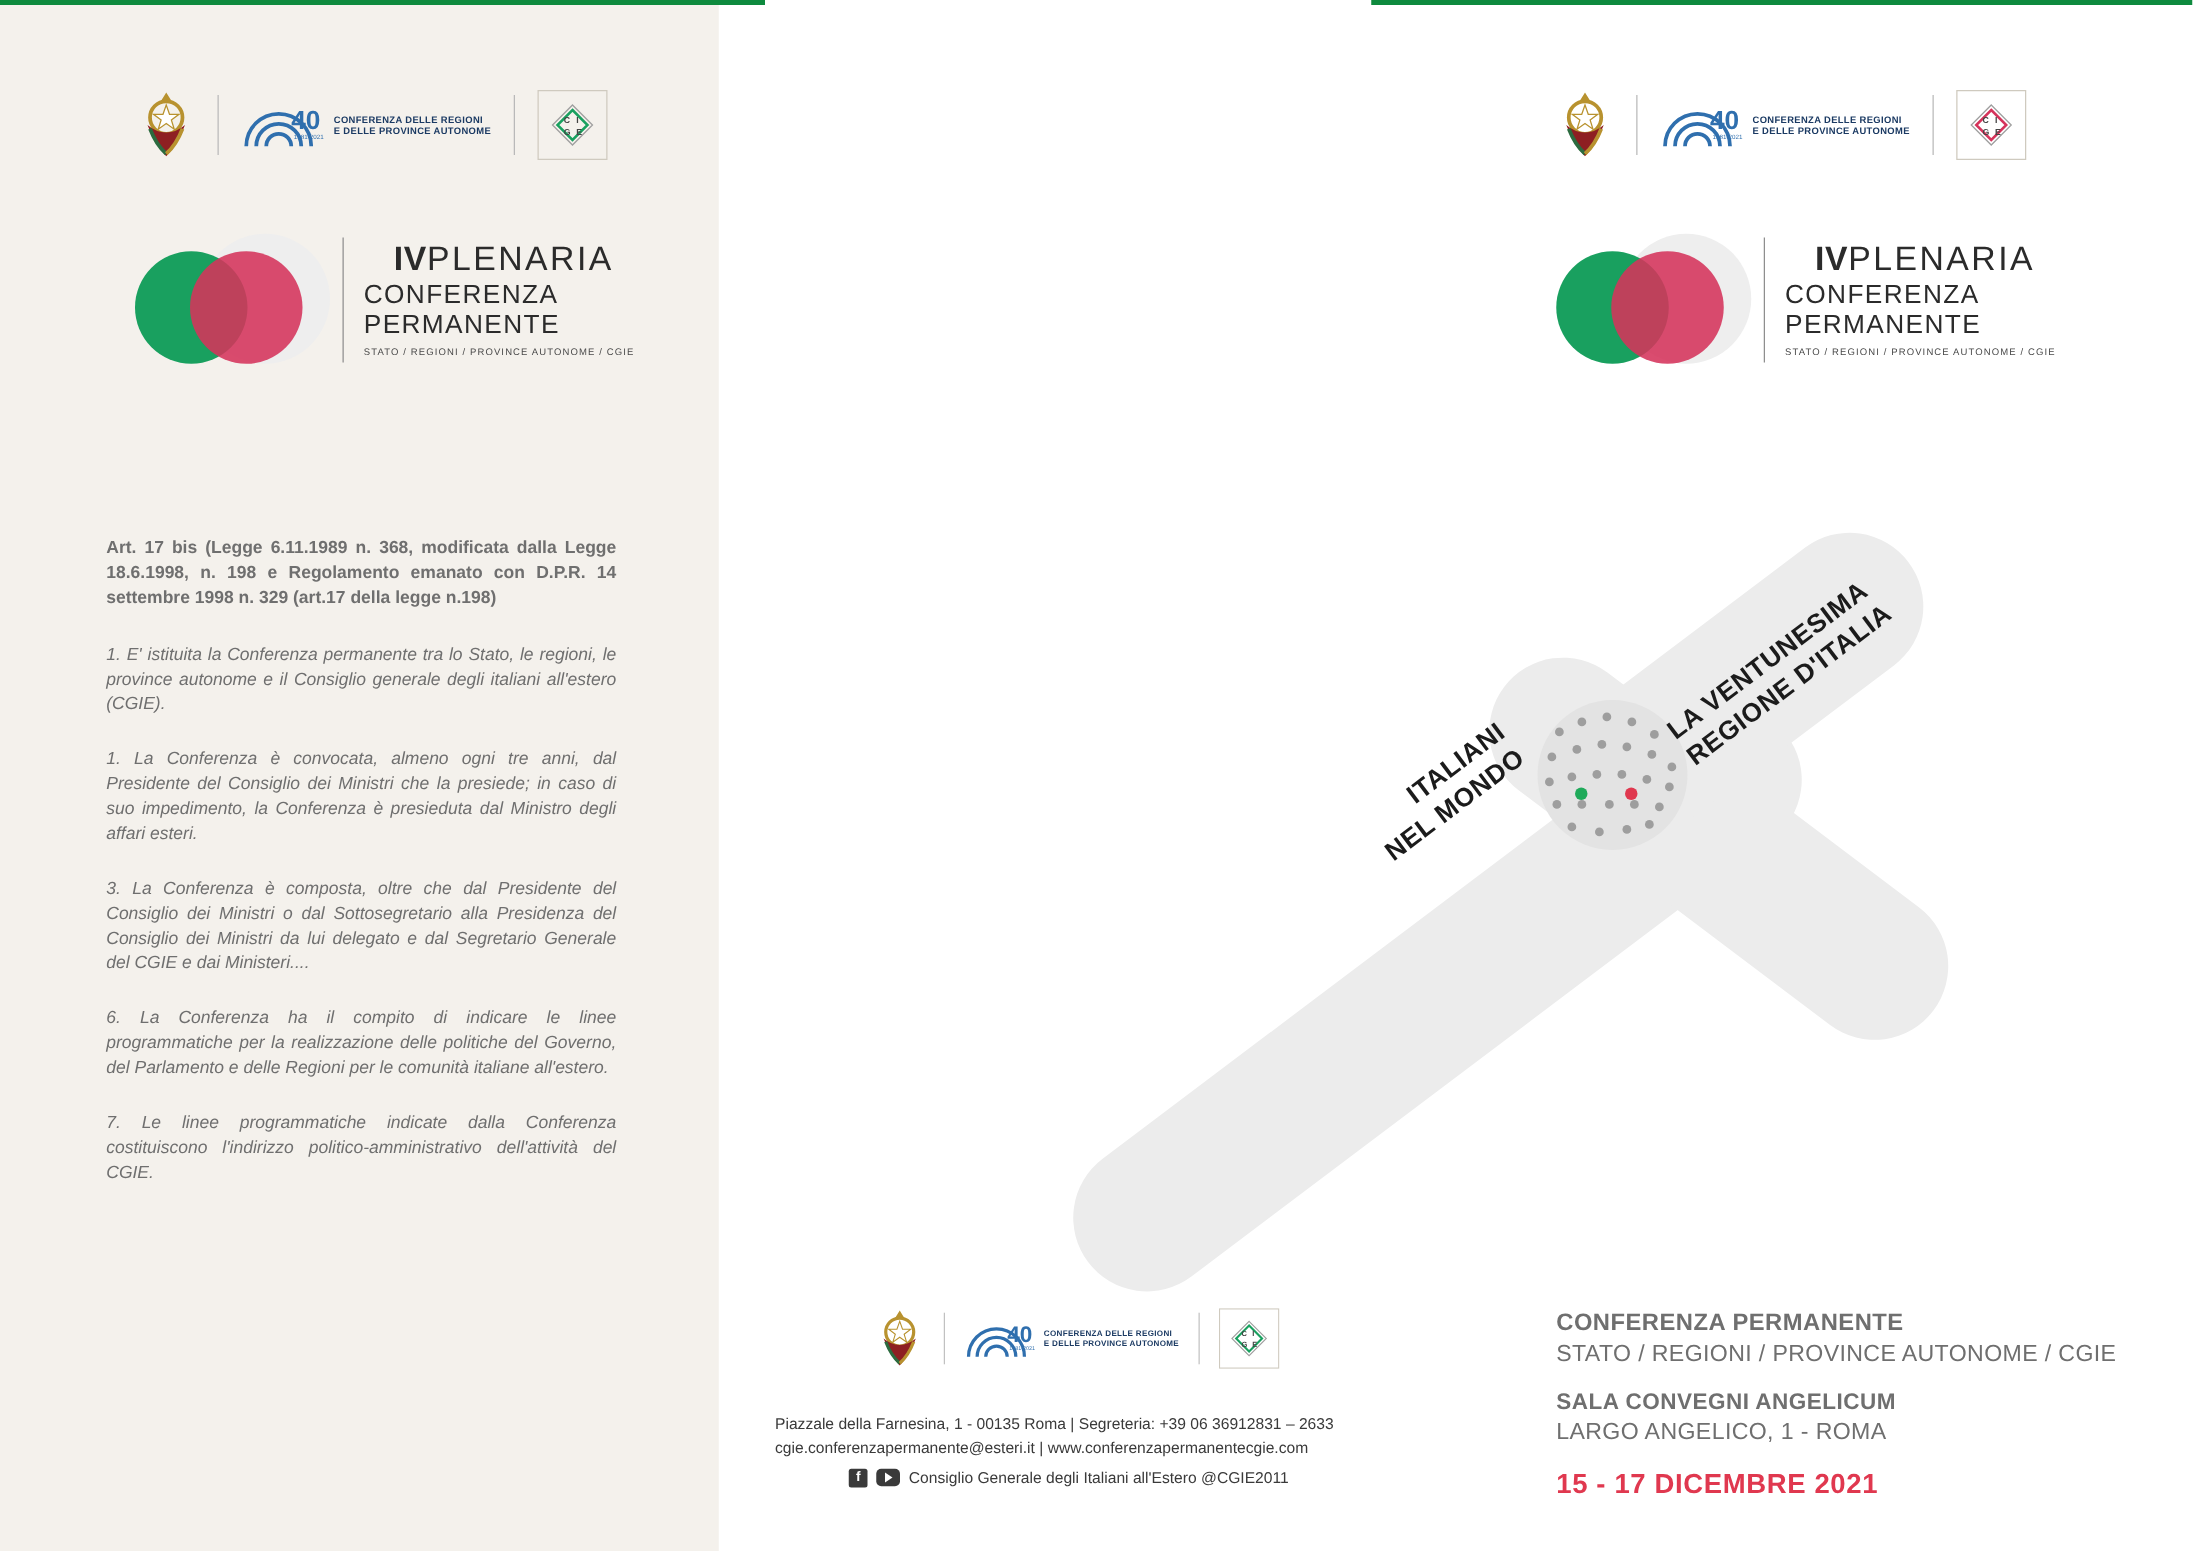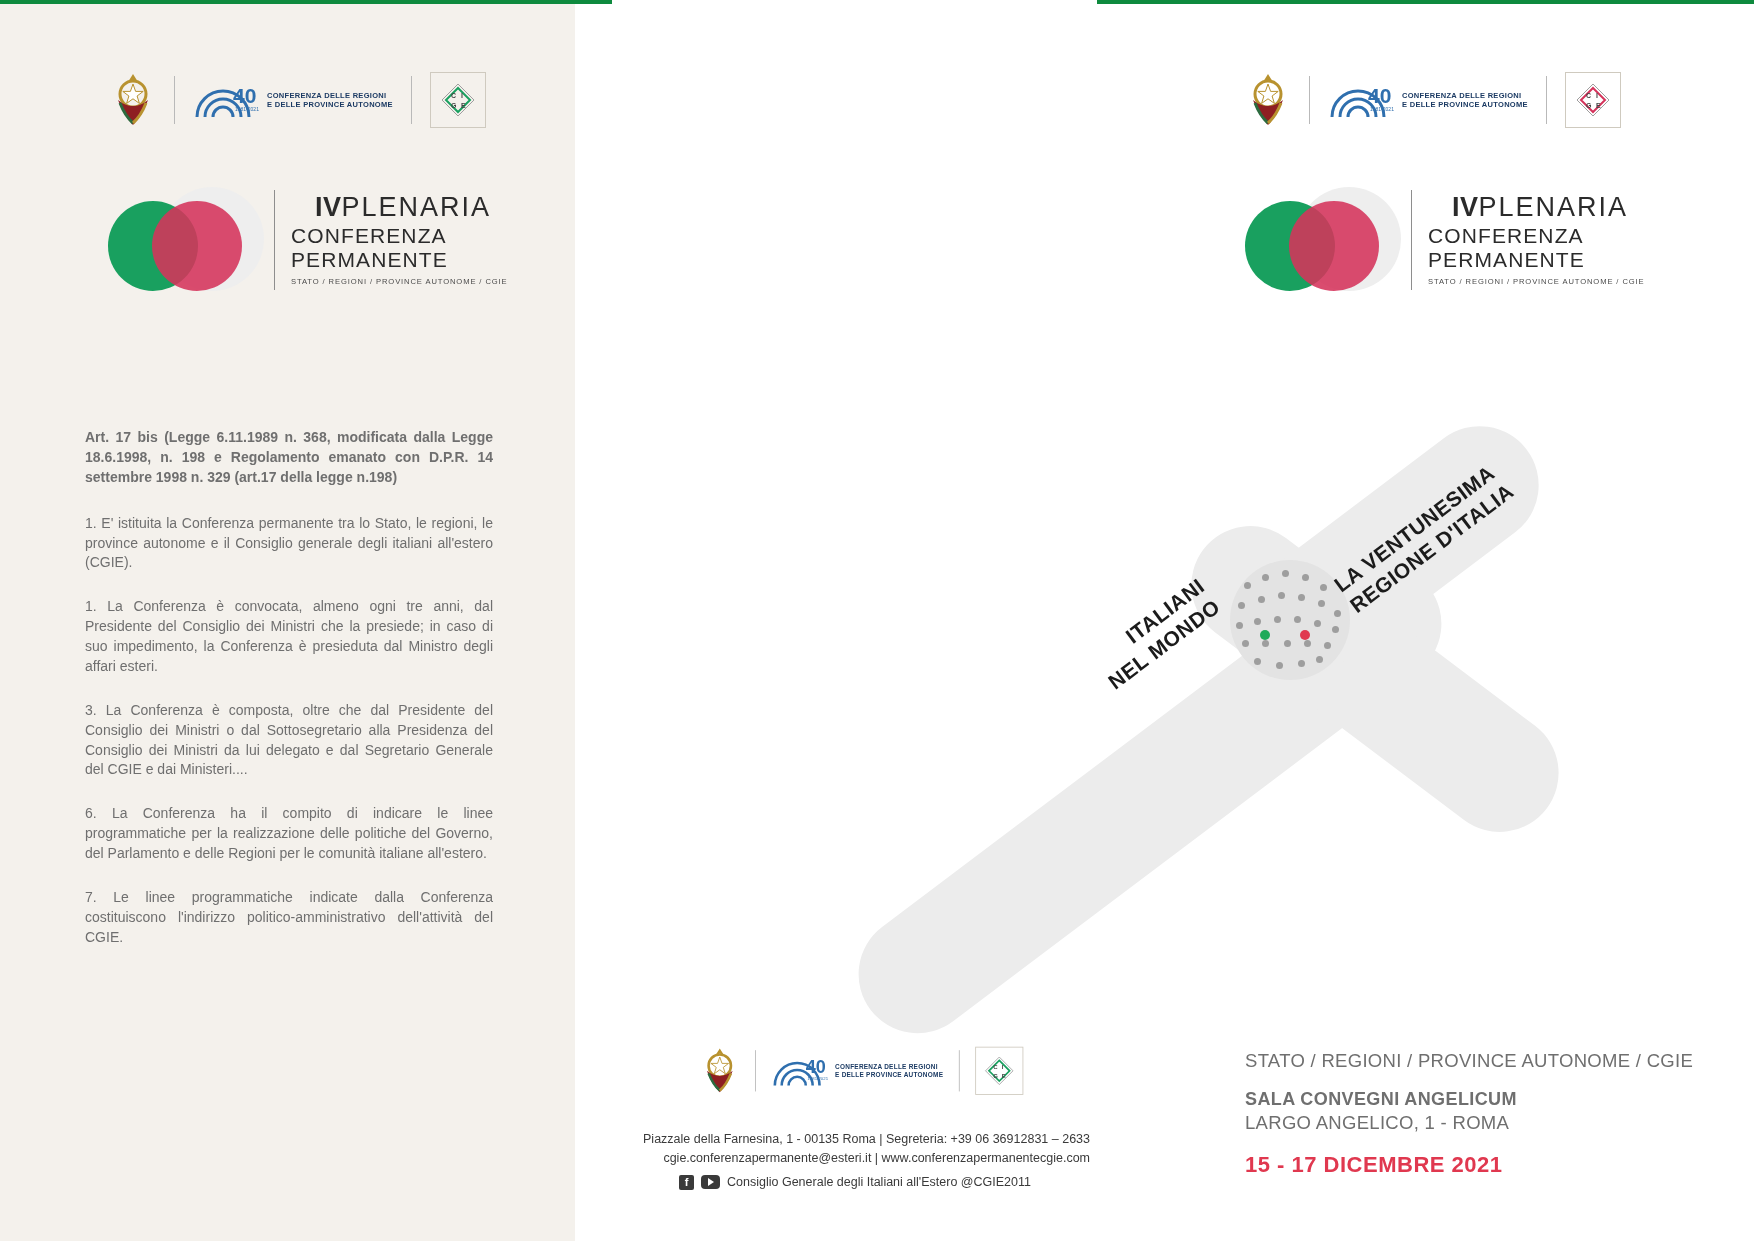--- a/index.html
+++ b/index.html
@@ -41,36 +41,36 @@
   .pl-1{font-size:27px;color:#2b2b2b;letter-spacing:.5px;}
   .pl-1 b{font-weight:bold;margin-left:24px;}
   .pl-1 .thin{font-weight:300;letter-spacing:2px;}
   .pl-2{font-size:21px;color:#2b2b2b;letter-spacing:1.1px;margin-top:4px;font-weight:300;}
   .pl-3{font-size:21px;color:#2b2b2b;letter-spacing:1.1px;margin-top:3px;font-weight:300;}
   .pl-4{font-size:7.6px;color:#4a4a4a;letter-spacing:.9px;margin-top:8px;}
 
   
   .law-col{position:absolute;left:85px;top:428px;width:408px;color:#6f6f6f;font-size:14px;line-height:1.42;text-align:justify;}
   .law-col .head{font-weight:bold;color:#6f6f6f;margin-bottom:26px;}
-  .law-col p{margin:12px 0 24px 0;}
+  .law-col p{margin:12px 0 24px 0;font-style:italic;}
 
   
   .art{position:absolute;left:760px;top:430px;width:880px;height:520px;}
   .bar{position:absolute;background:#ececec;border-radius:60px;}
   .bar-a{width:700px;height:118px;left:40px;top:310px;transform:rotate(-37deg);transform-origin:center;}
   .bar-b{width:430px;height:118px;left:400px;top:190px;transform:rotate(37deg);transform-origin:center;}
   .bar-c{width:330px;height:118px;left:470px;top:60px;transform:rotate(-37deg);transform-origin:center;}
   .globe{position:absolute;left:470px;top:130px;width:120px;height:120px;border-radius:50%;background:#e3e3e3;overflow:hidden;}
   .dot{position:absolute;width:7px;height:7px;border-radius:50%;background:#9e9e9e;}
   .g-green{position:absolute;left:500px;top:200px;width:10px;height:10px;border-radius:50%;background:#1faa5a;}
   .g-red{position:absolute;left:540px;top:200px;width:10px;height:10px;border-radius:50%;background:#e0384f;}
   .lbl{position:absolute;font-weight:bold;color:#1b1b1b;letter-spacing:.6px;line-height:1.25;}
   .lbl-left{left:330px;top:178px;font-size:21px;transform:rotate(-37deg);text-align:right;}
   .lbl-right{left:565px;top:82px;font-size:21px;transform:rotate(-37deg);}
-  .contact{position:absolute;left:620px;top:1130px;width:470px;text-align:right;color:#3a3a3a;font-size:12.5px;line-height:1.55;}
+  .contact{position:absolute;left:620px;top:1130px;width:470px;text-align:left;color:#3a3a3a;font-size:12.5px;line-height:1.55;}
   .social{display:flex;align-items:center;justify-content:center;gap:7px;margin-top:4px;font-size:12.5px;color:#3a3a3a;}
   .fb{width:15px;height:15px;background:#3a3a3a;color:#fff;font-size:11px;font-weight:bold;display:inline-flex;align-items:center;justify-content:center;border-radius:2px;}
   .yt{width:19px;height:14px;background:#3a3a3a;border-radius:4px;display:inline-flex;align-items:center;justify-content:center;}
   .yt i{border-left:6px solid #fff;border-top:4px solid transparent;border-bottom:4px solid transparent;display:block;}
 
   
   .event{position:absolute;left:1245px;top:1048px;width:500px;}
   .ev-1{font-size:19px;font-weight:bold;color:#6f6f6f;letter-spacing:.4px;}
   .ev-2{font-size:18.5px;color:#6f6f6f;letter-spacing:.3px;margin-top:2px;}
   .ev-3{font-size:18px;font-weight:bold;color:#6f6f6f;letter-spacing:.4px;margin-top:17px;}
@@ -298,19 +298,20 @@
     <div class="social">
       <span class="fb">f</span>
       <span class="yt">
           <i></i>
         </span>
       <span>Consiglio Generale degli Italiani all'Estero @CGIE2011</span>
     </div>
   </div>
 
   <div class="event">
+    <div class="ev-1">CONFERENZA PERMANENTE</div>
     <div class="ev-2">STATO / REGIONI / PROVINCE AUTONOME / CGIE</div>
     <div class="ev-3">SALA CONVEGNI ANGELICUM</div>
     <div class="ev-4">LARGO ANGELICO, 1 - ROMA</div>
     <div class="ev-5">15 - 17 DICEMBRE 2021</div>
   </div>
 
 </div>
 
 </body></html>

